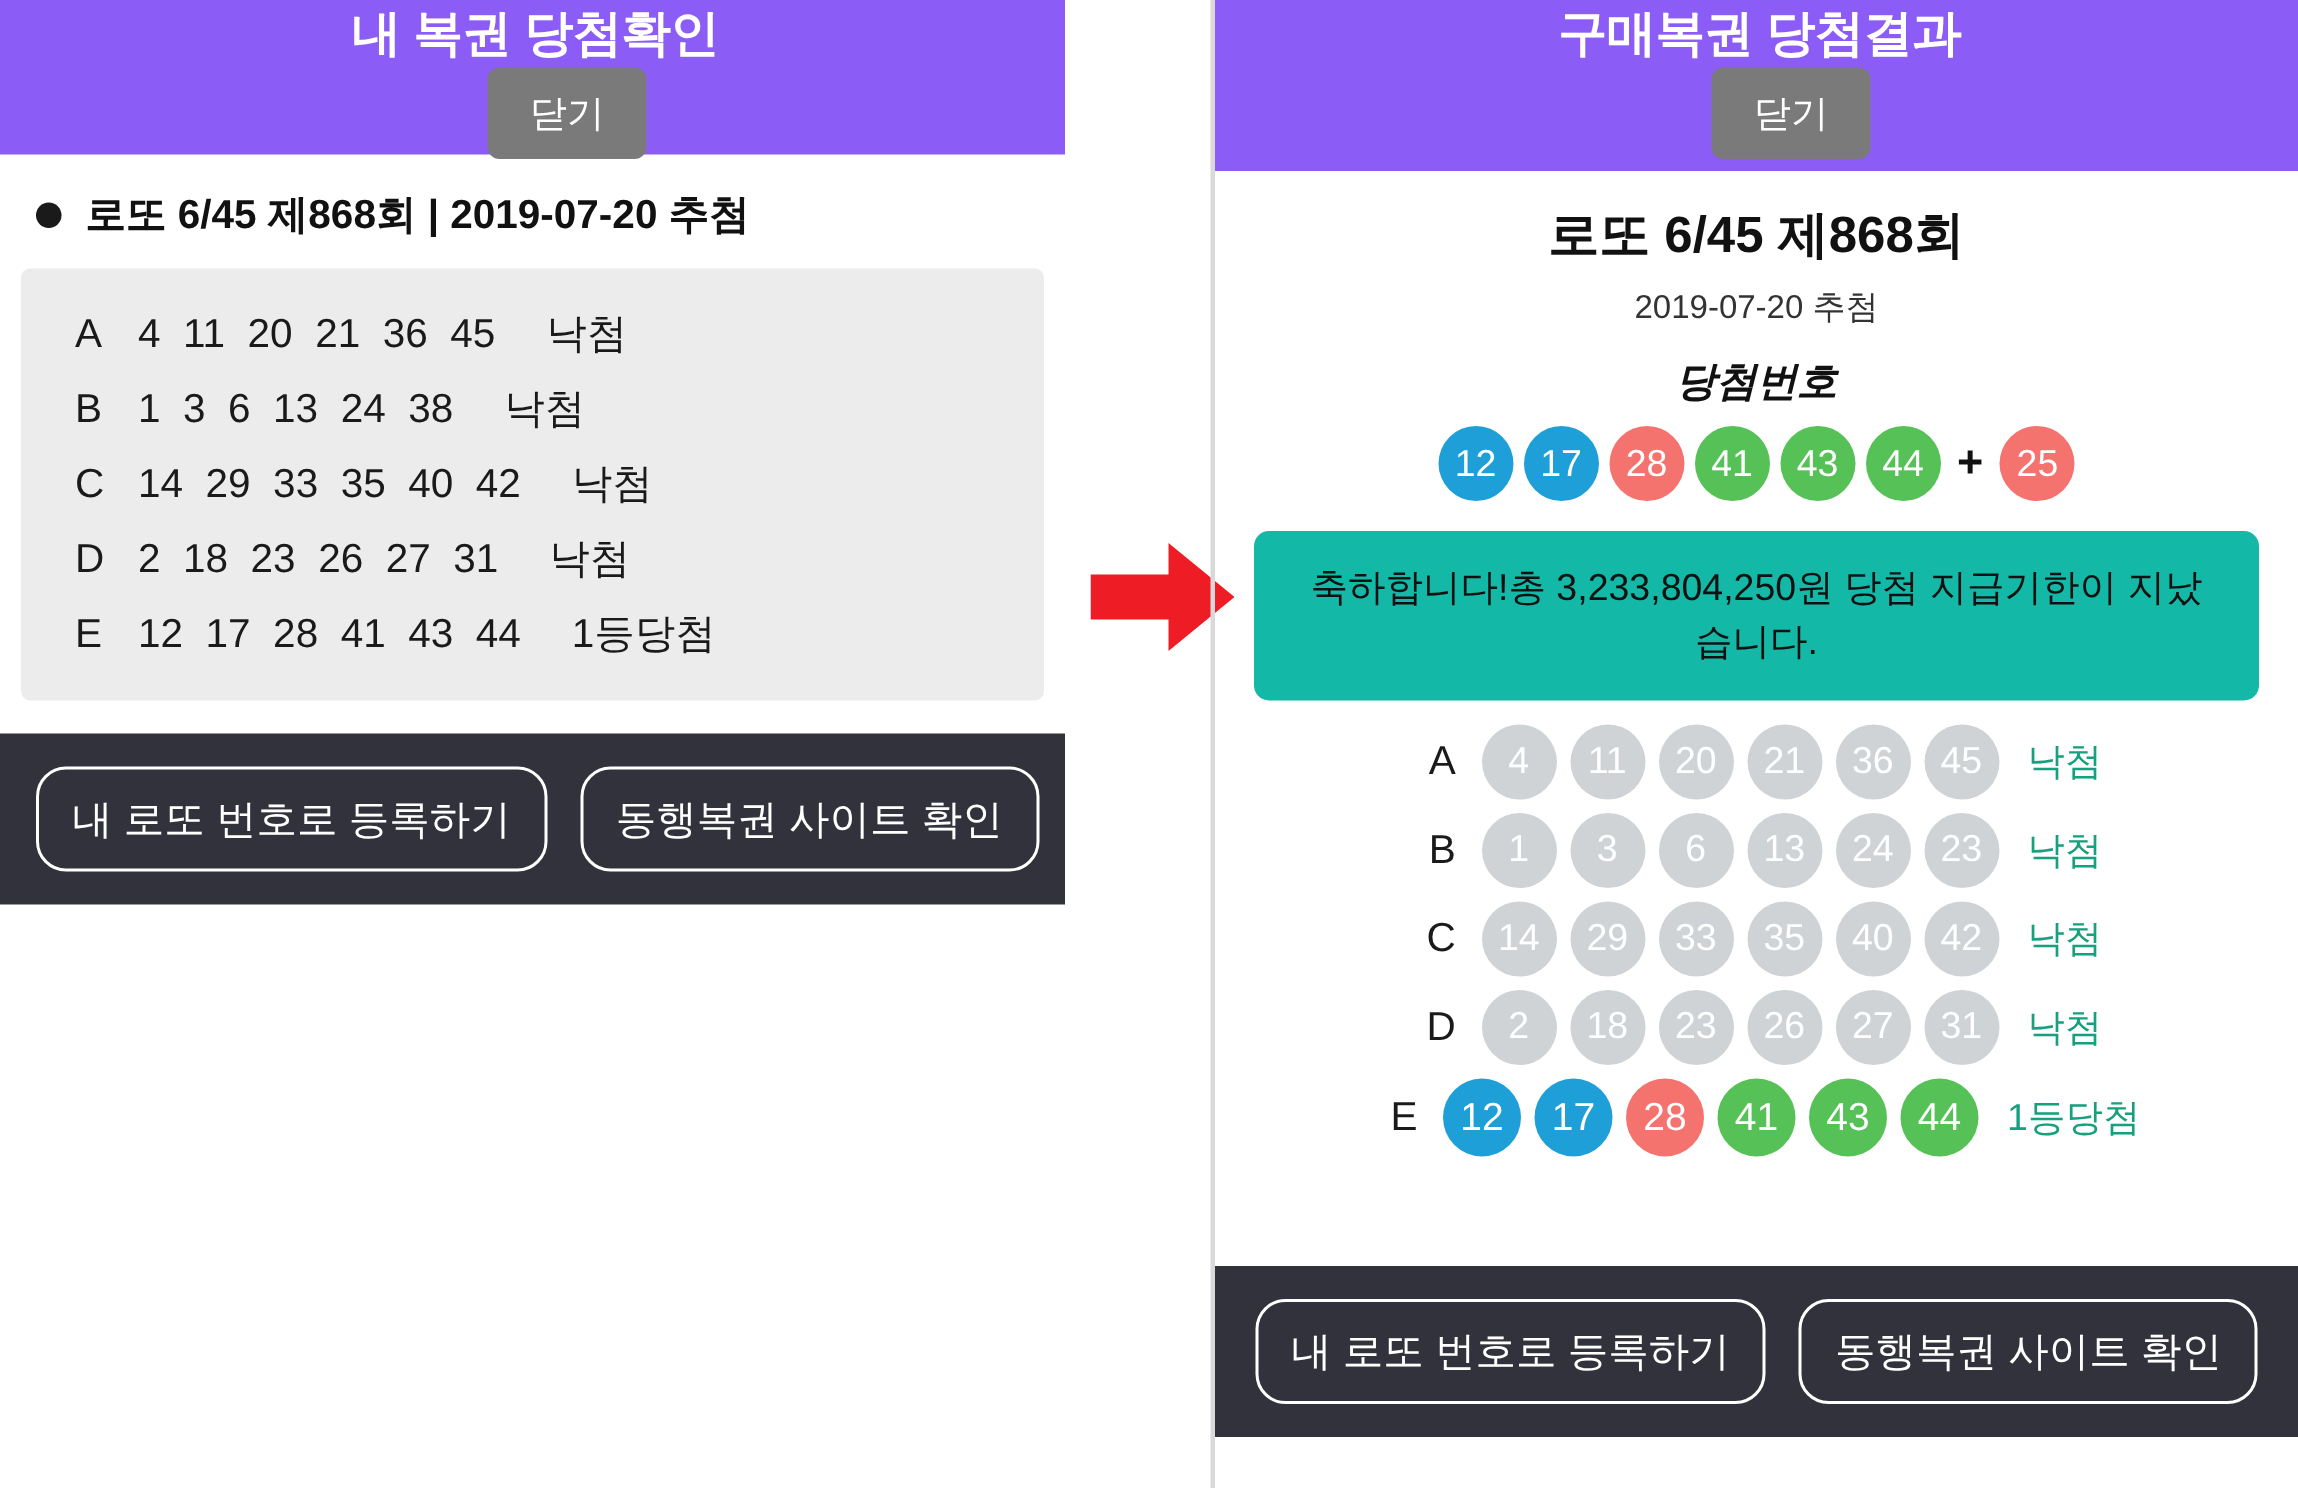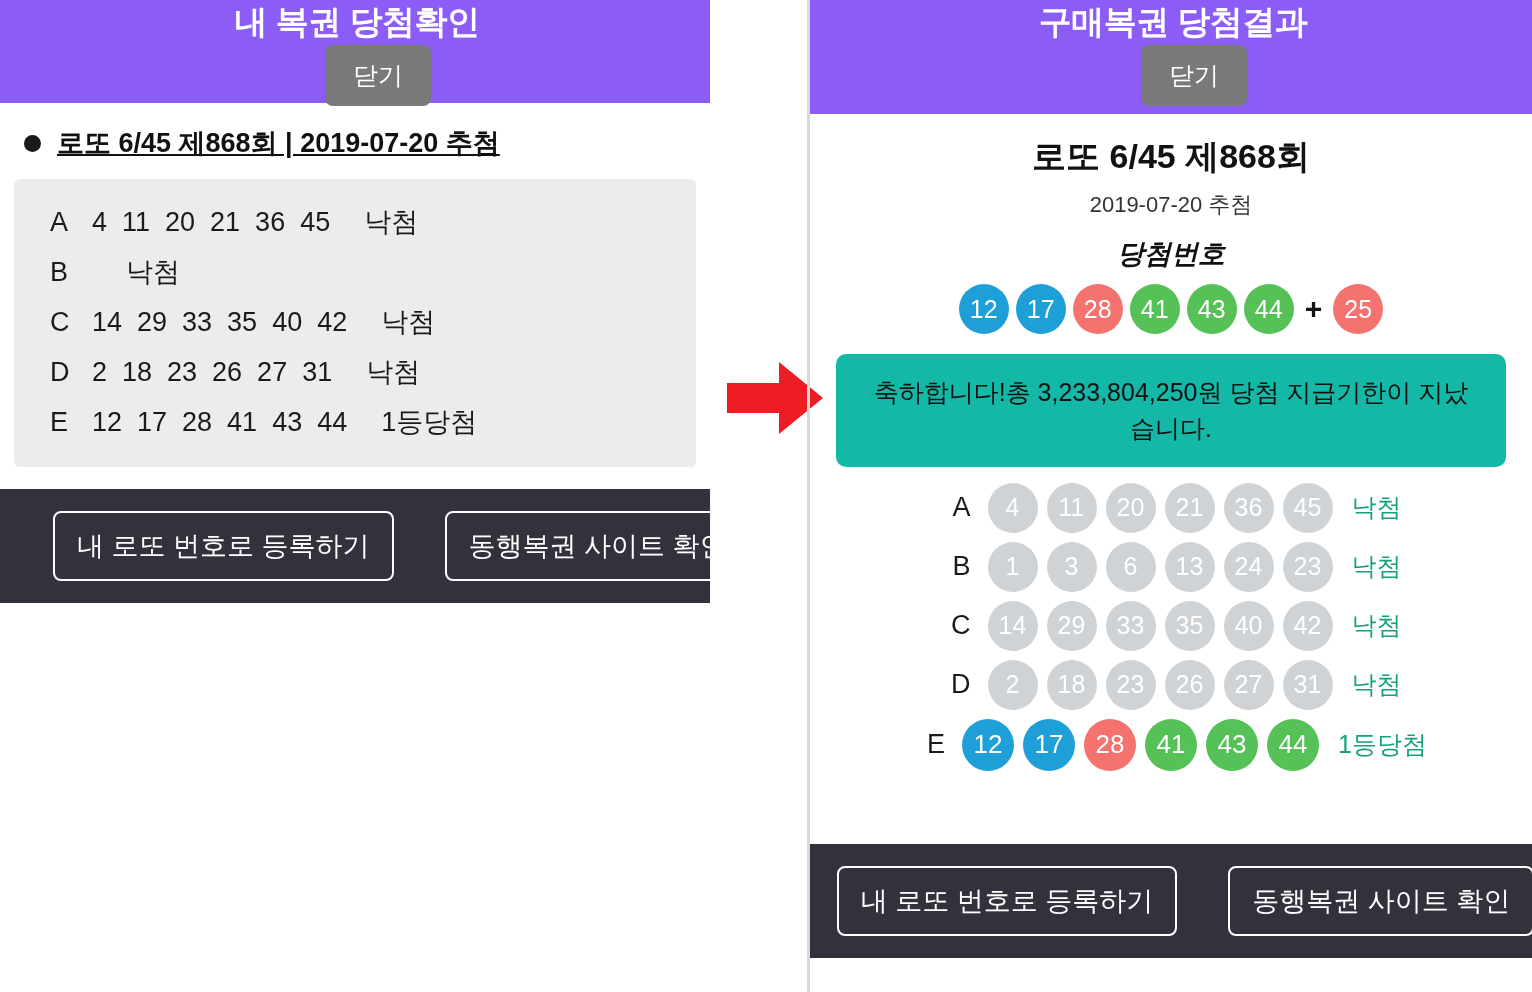--- a/index.html
+++ b/index.html
@@ -51,21 +51,20 @@
     margin-left: 42px;
   }
 
   .round-line {
     display: flex;
     align-items: center;
     padding: 22px 0 12px 24px;
     font-size: 27px;
     font-weight: bold;
     color: #111111;
-    text-decoration: underline;
   }
   .bullet {
     width: 17px;
     height: 17px;
     border-radius: 50%;
     background: #1a1a1a;
     display: inline-block;
     margin-right: 16px;
   }
 
@@ -95,29 +94,28 @@
 
   .btn-bar {
     margin-top: 22px;
     background: #32323c;
     padding: 22px 24px;
     display: flex;
     gap: 22px;
   }
   .dark-btn {
     border: 2px solid #ffffff;
-    border-radius: 8px;
+    border-radius: 20px;
     background: transparent;
     color: #ffffff;
     font-size: 27px;
     padding: 15px 22px;
     font-family: "Liberation Sans", sans-serif;
     cursor: pointer;
     white-space: nowrap;
-    margin-left: 29px;
   }
 
   
   .arrow {
     position: absolute;
     left: 727px;
     top: 358px;
     width: 96px;
     height: 80px;
   }
@@ -248,20 +246,21 @@
   </div>
 
   <div class="ticket-box">
     <div class="ticket-row">
       <span class="tl">A</span>
       <span class="tnums">4  11  20  21  36  45</span>
       <span class="tres">낙첨</span>
     </div>
     <div class="ticket-row">
       <span class="tl">B</span>
+      <span class="tnums">1  3  6  13  24  38</span>
       <span class="tres">낙첨</span>
     </div>
     <div class="ticket-row">
       <span class="tl">C</span>
       <span class="tnums">14  29  33  35  40  42</span>
       <span class="tres">낙첨</span>
     </div>
     <div class="ticket-row">
       <span class="tl">D</span>
       <span class="tnums">2  18  23  26  27  31</span>

